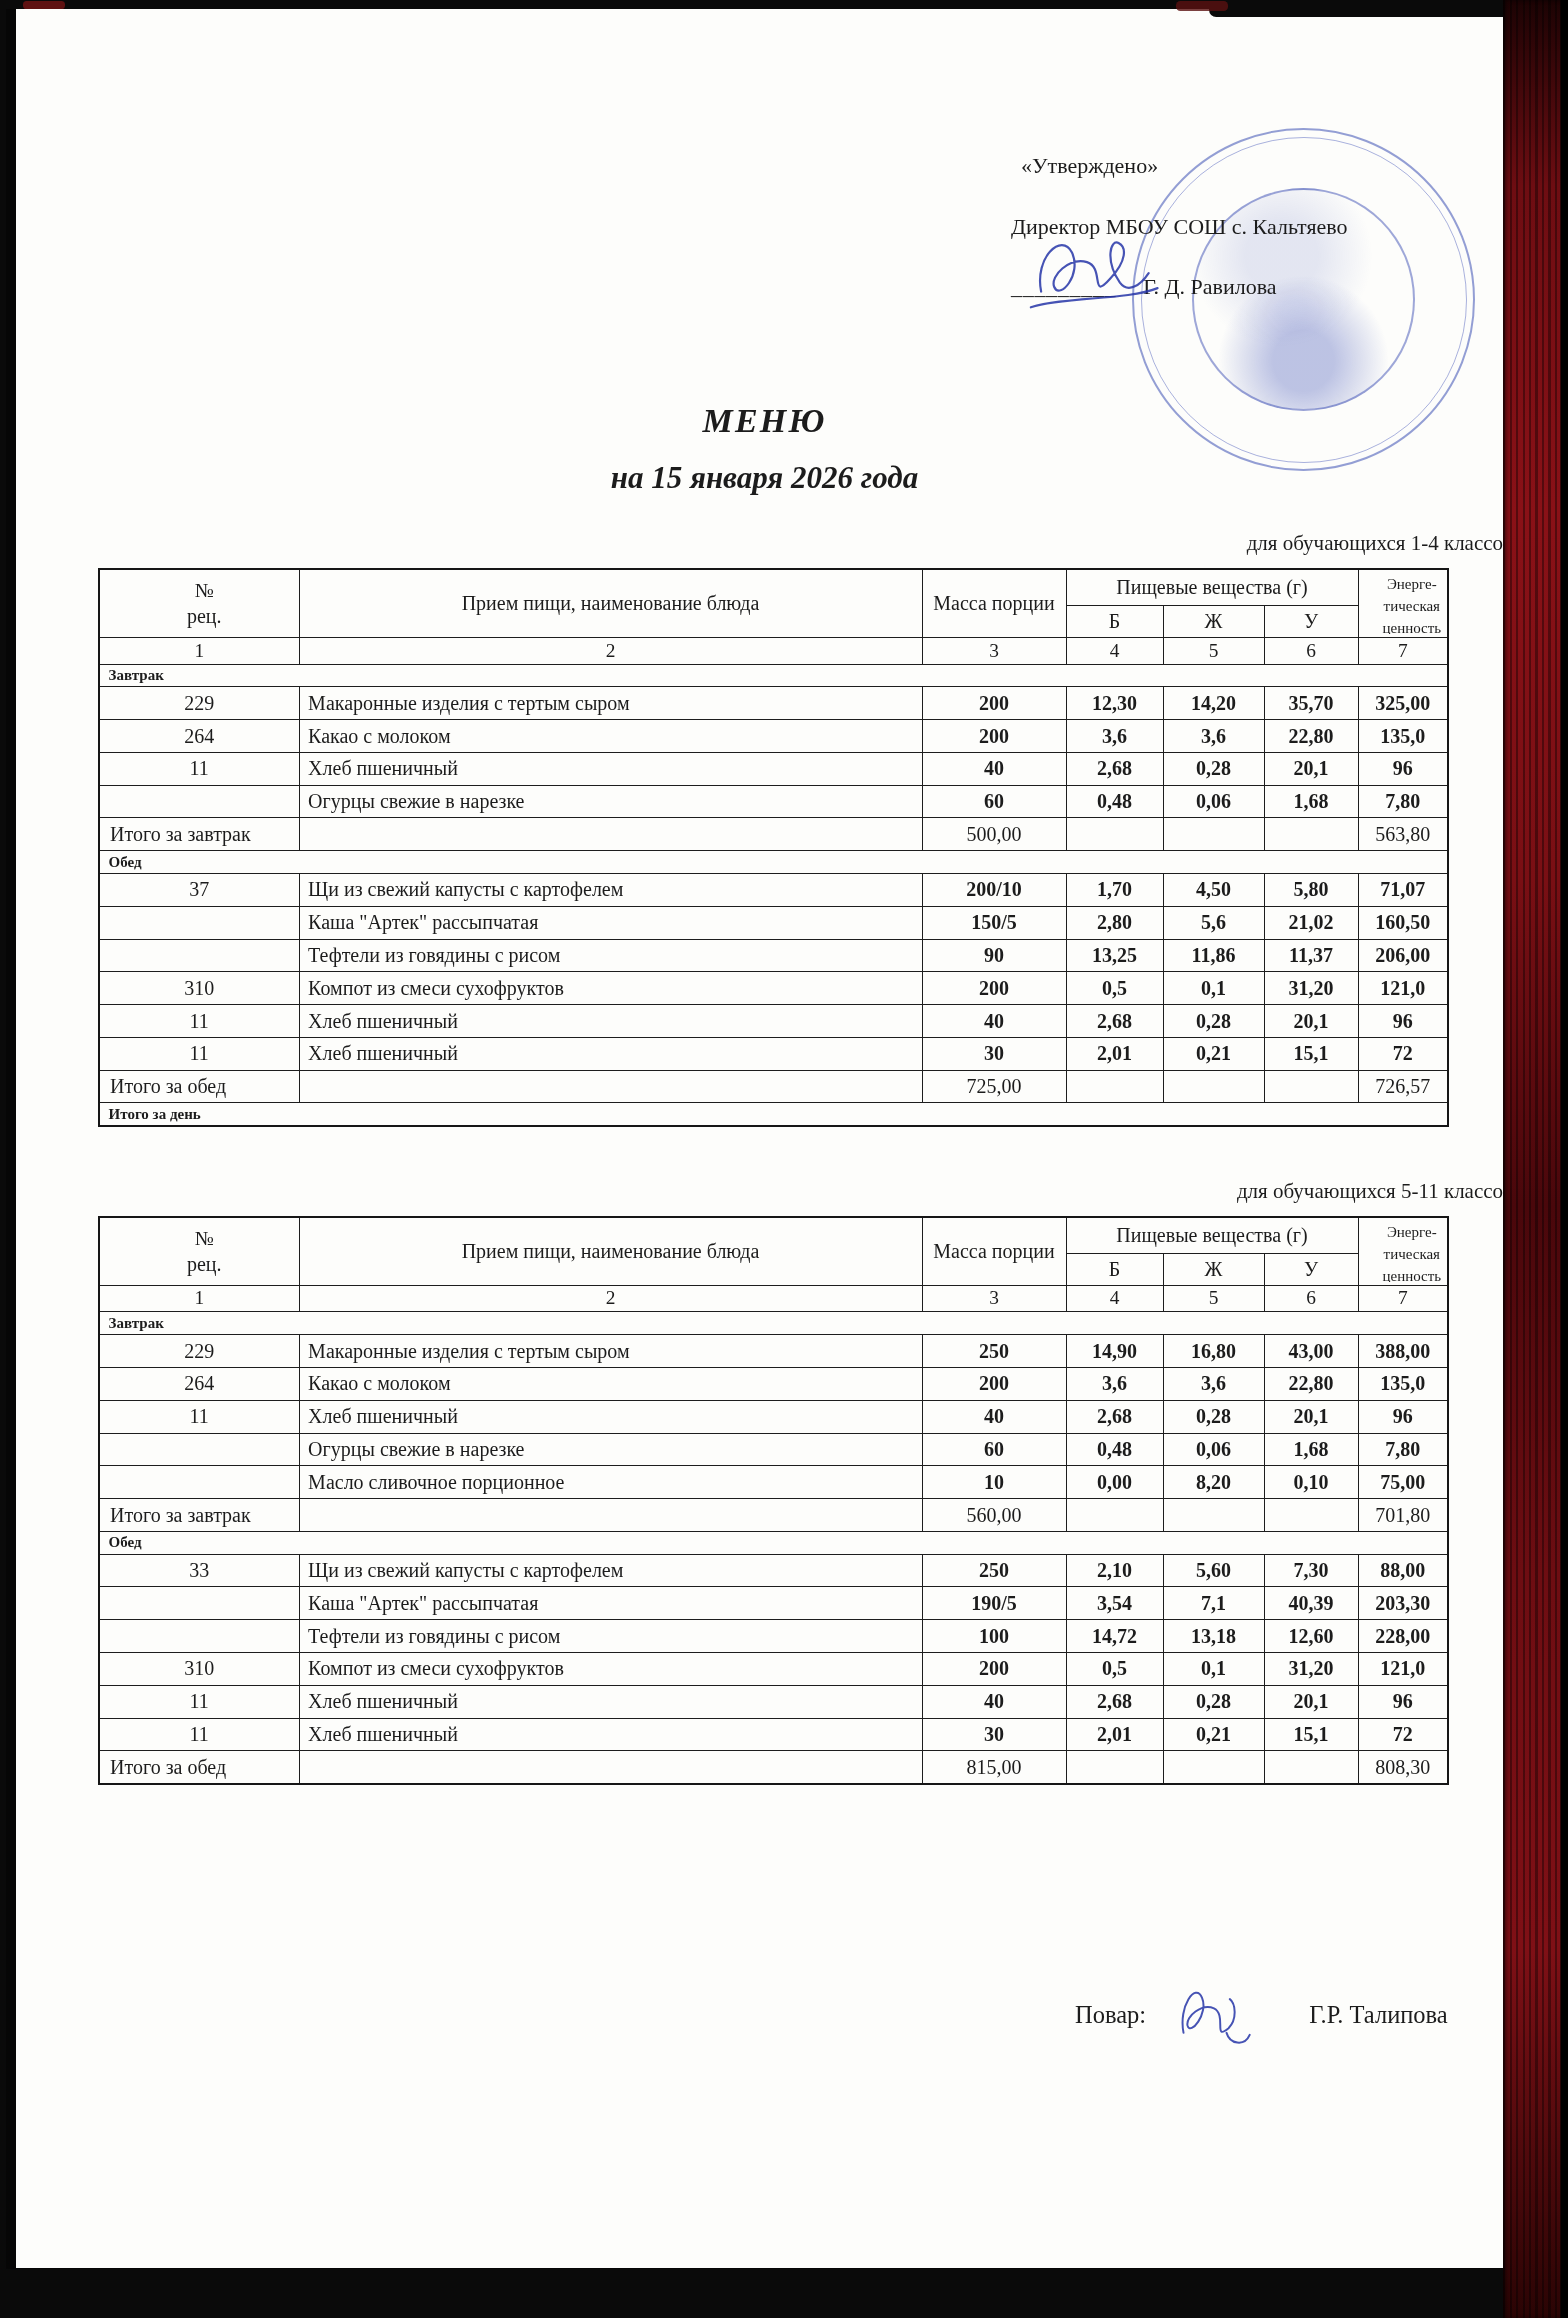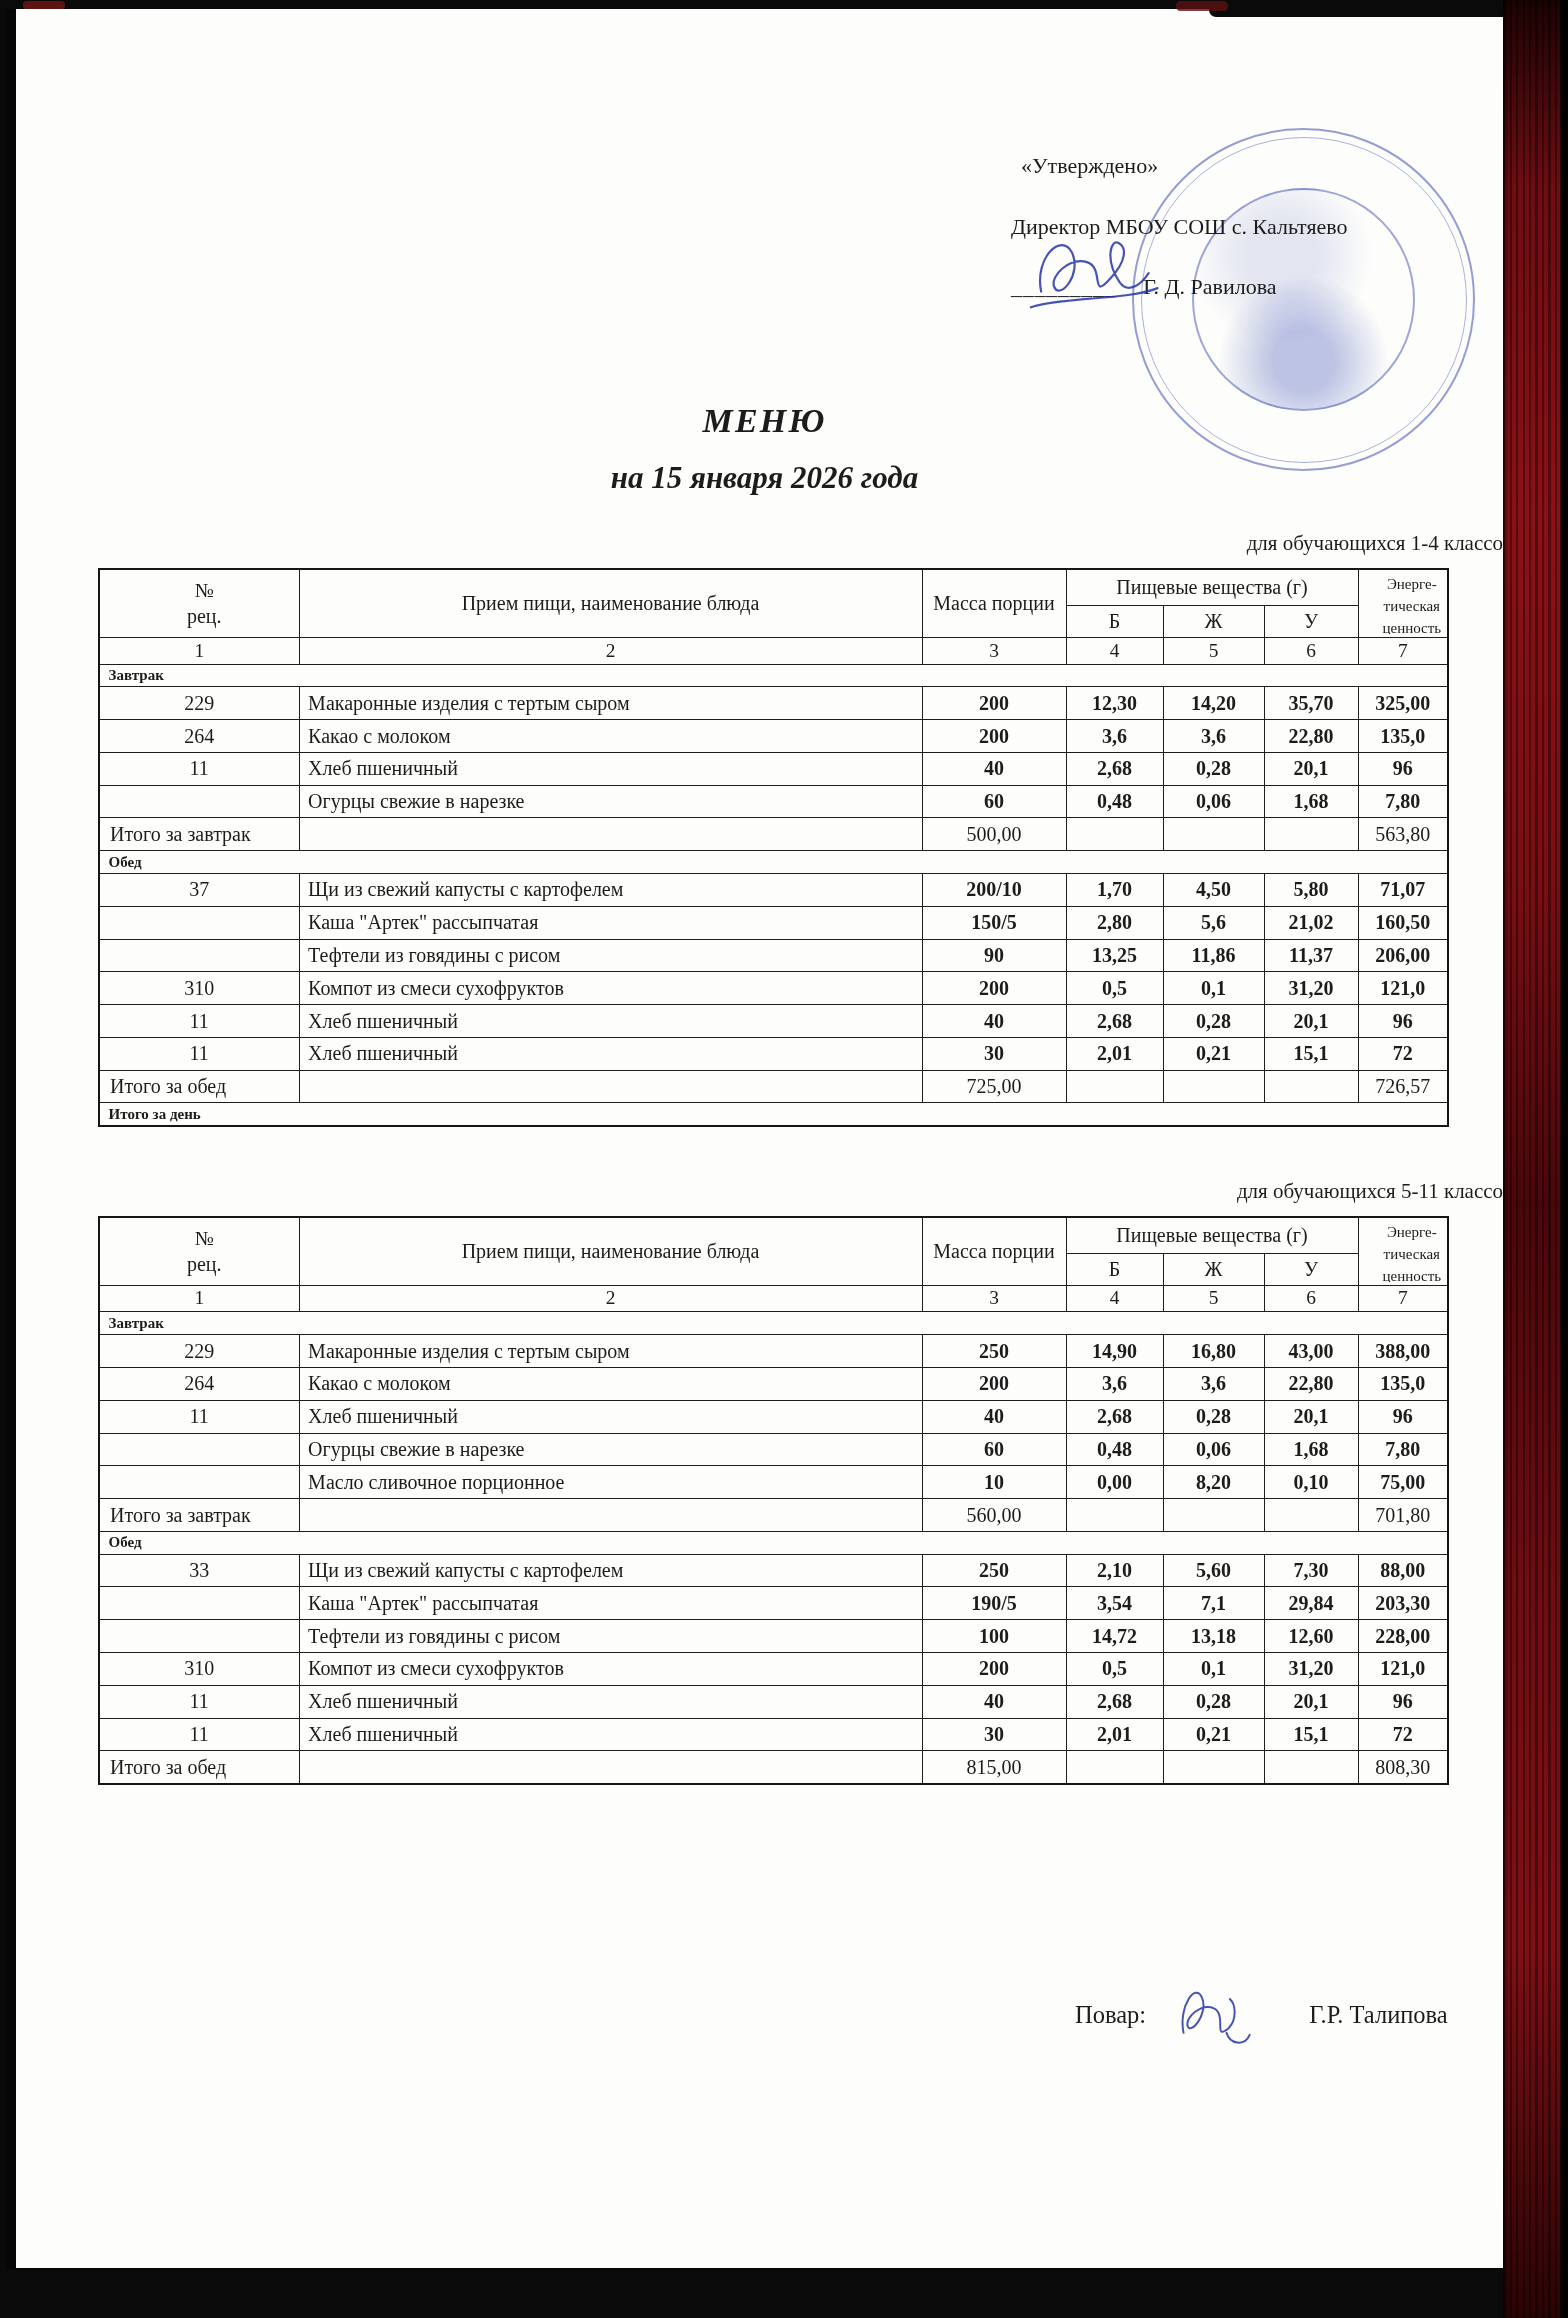--- a/index.html
+++ b/index.html
@@ -414,21 +414,21 @@
           <td class="col5">5,60</td>
           <td class="col6">7,30</td>
           <td class="col7">88,00</td>
         </tr>
         <tr class="row-item">
           <td class="col1"></td>
           <td class="col2">Каша "Артек" рассыпчатая</td>
           <td class="col3">190/5</td>
           <td class="col4">3,54</td>
           <td class="col5">7,1</td>
-          <td class="col6">29,84</td>
+          <td class="col6">40,39</td>
           <td class="col7">203,30</td>
         </tr>
         <tr class="row-item">
           <td class="col1"></td>
           <td class="col2">Тефтели из говядины с рисом</td>
           <td class="col3">100</td>
           <td class="col4">14,72</td>
           <td class="col5">13,18</td>
           <td class="col6">12,60</td>
           <td class="col7">228,00</td>

